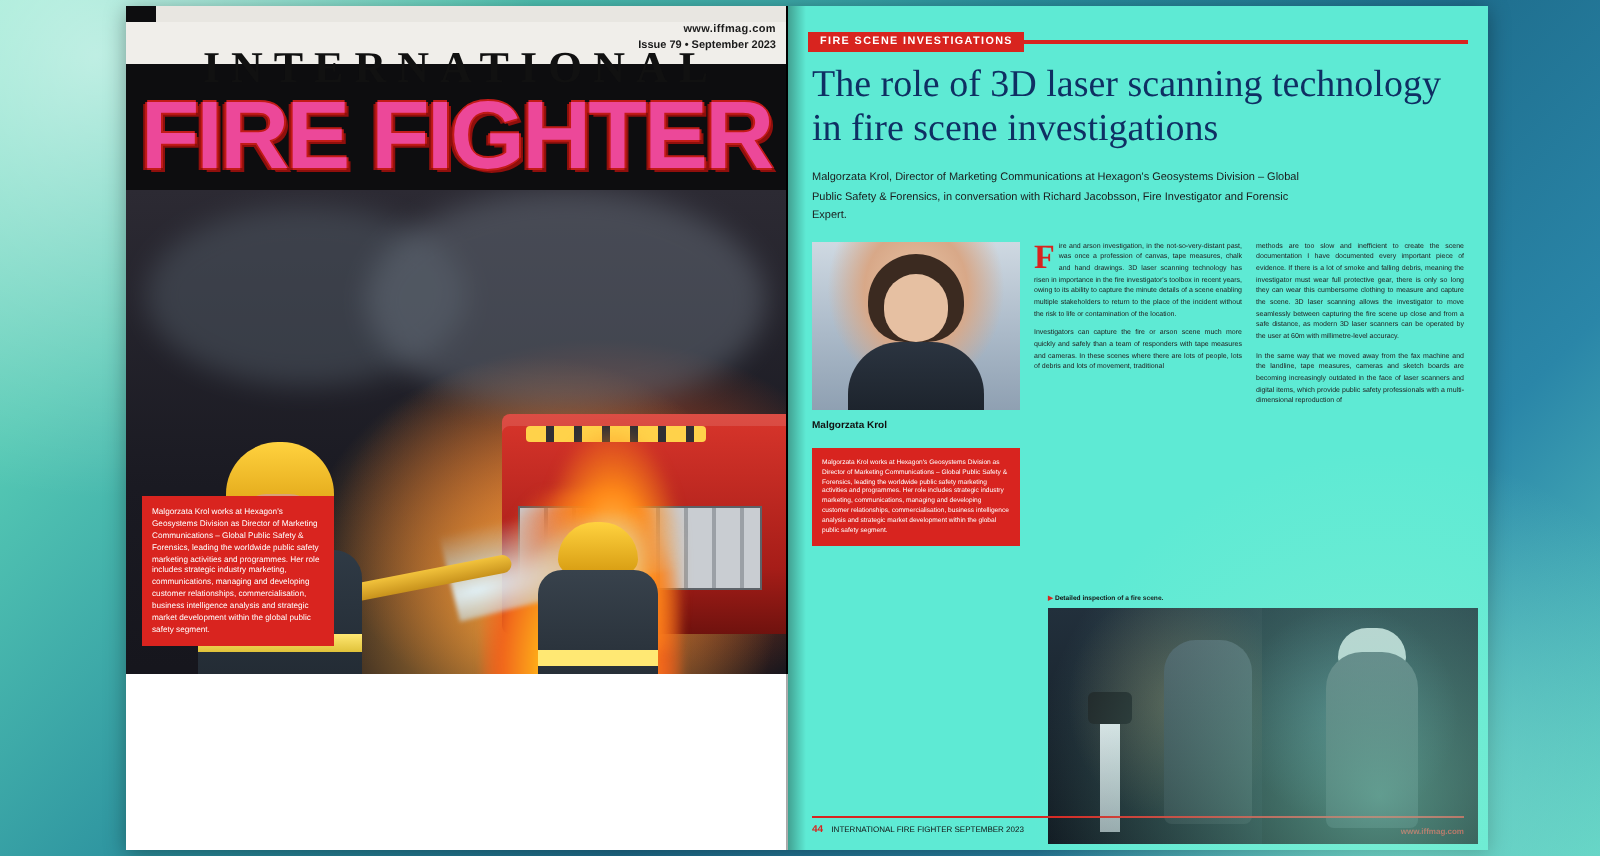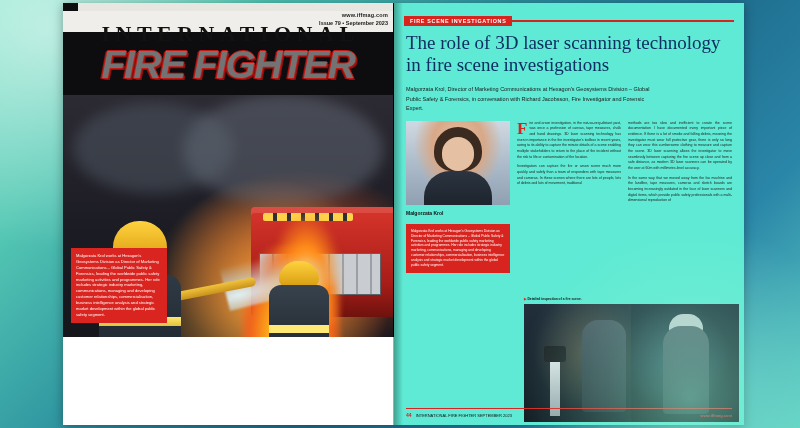--- a/index.html
+++ b/index.html
@@ -105,25 +105,24 @@
     font-weight: bold;
     font-size: 22px;
     letter-spacing: 5.5px;
     color: #111;
     line-height: 1;
     padding-left: 5px;
   }
   .mast-fire {
     font-family: "Liberation Sans", sans-serif;
     font-weight: bold;
-    font-style: italic;
-    font-size: 39px;
+    font-size: 48px;
     letter-spacing: -1.5px;
     line-height: .92;
-    color: #737373;
+    color: #ec4899;
     -webkit-text-stroke: 0px;
     text-shadow:
       -1px 0 #c21b17, 0 -1px #c21b17, 1px 0 #c21b17, 0 1px #c21b17,
       -2px 1px #8f0f0c, 2px 2px 0 #8f0f0c;
     margin-top: 2px;
   }
   .mast-tagline {
     margin-top: 4px;
     font-size: 7.4px;
     font-weight: bold;

